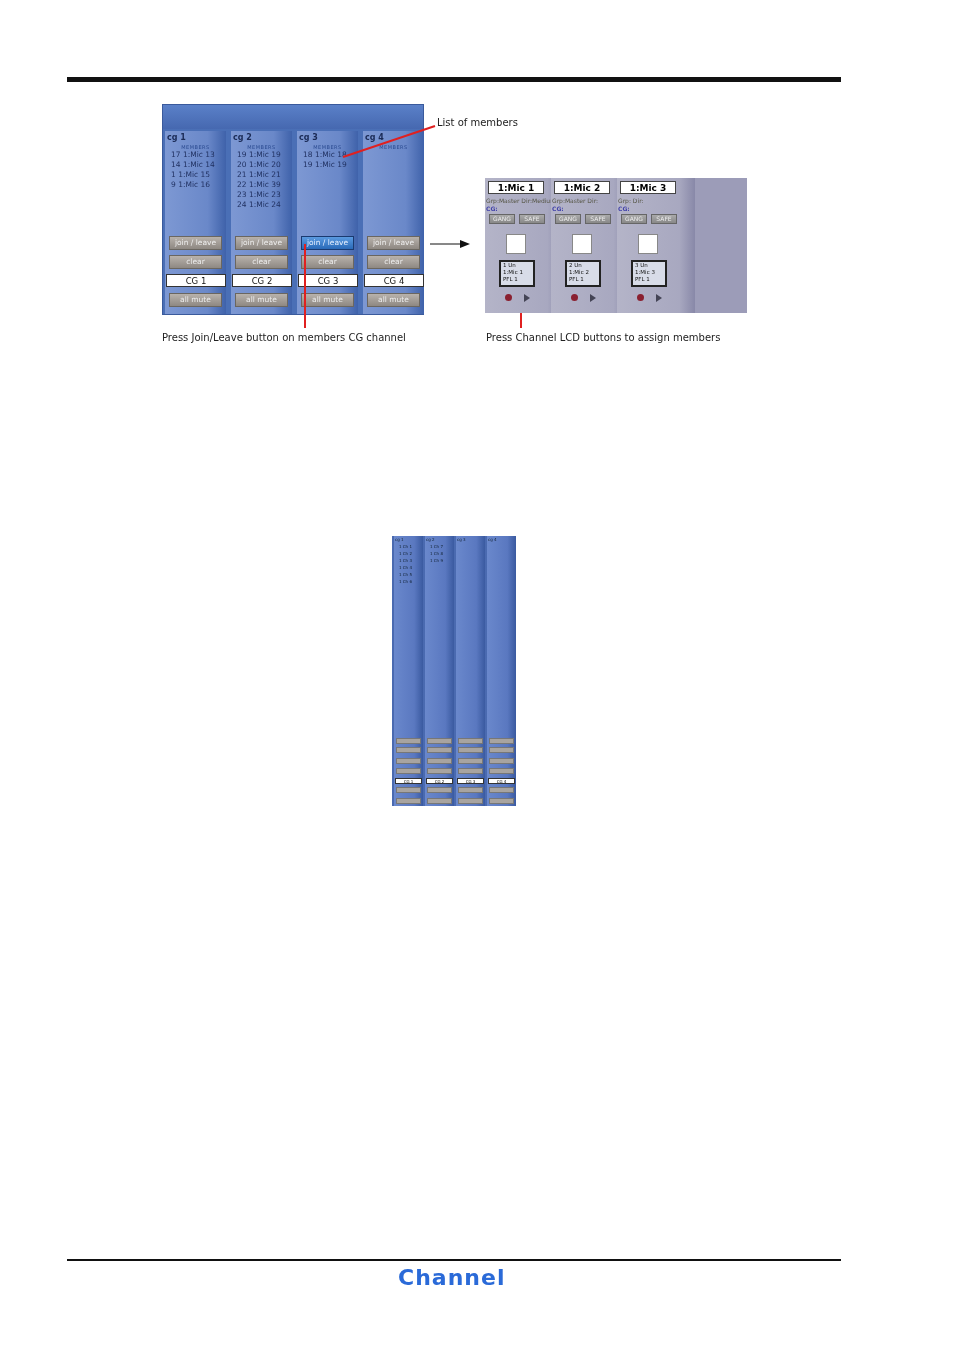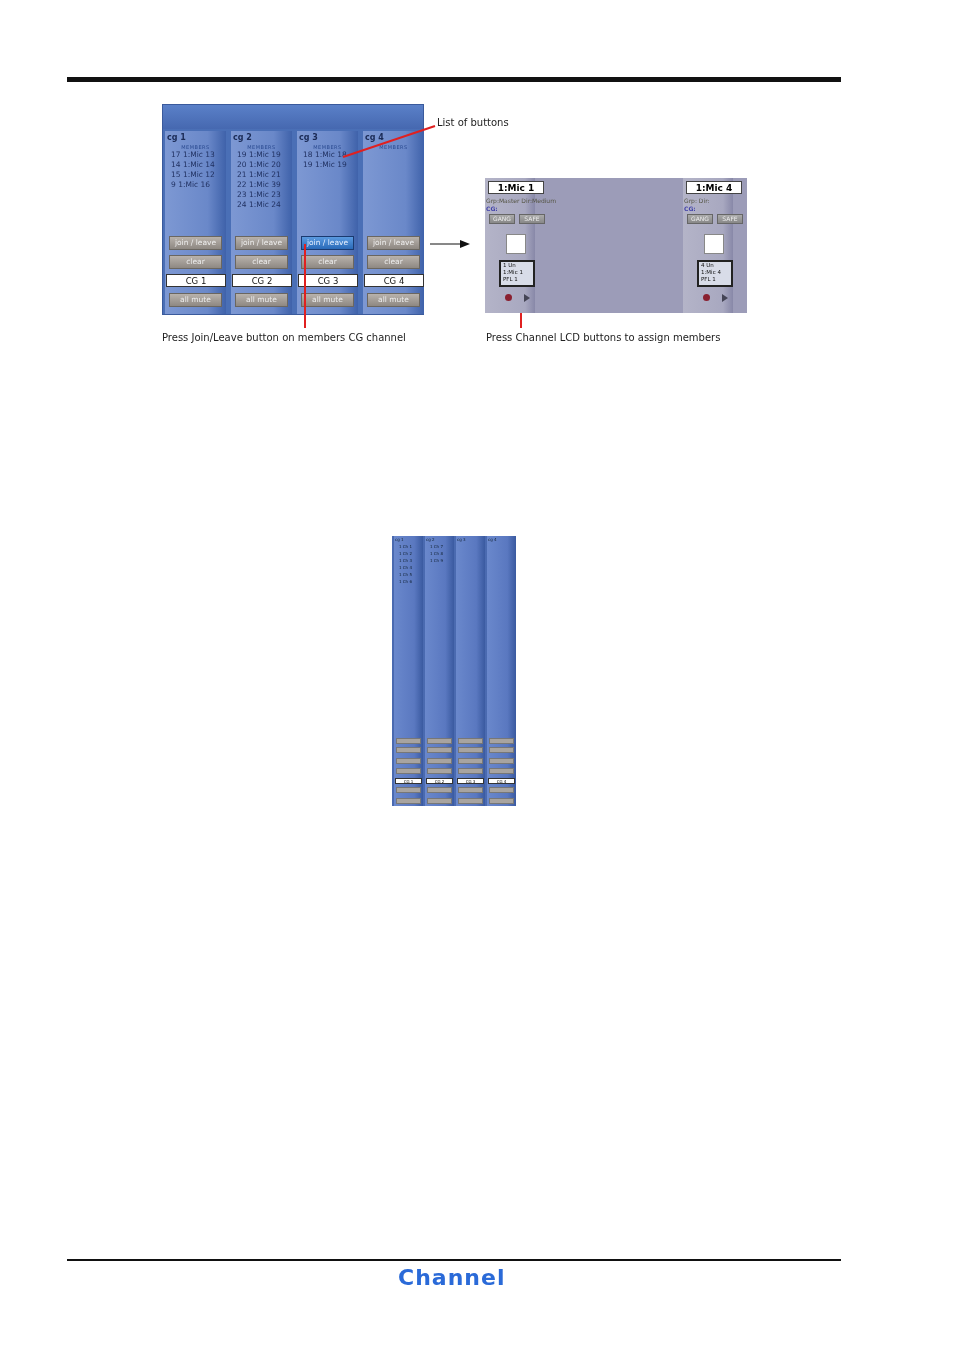--- a/index.html
+++ b/index.html
@@ -10,21 +10,21 @@
 .panel .hdr{height:24px;background:linear-gradient(#5a80c8,#4668b0)}
 .cg{position:absolute;top:26px;width:61px;height:183px;background:linear-gradient(90deg,#7d98d3,#6a88c9 70%,#3f62aa);}
 .cg .nm{font-size:8px;font-weight:bold;color:#1a2a55;padding:2px 2px}
 .cg .mb{font-size:5px;color:#2a4a90;text-align:center;letter-spacing:.5px}
 .cg .mem{font-size:7.5px;color:#1f2f5f;padding-left:6px;line-height:10px}
 .btn{position:absolute;left:4px;width:53px;height:14px;background:linear-gradient(#b8b2ac,#8e8882);border:1px solid #6a6660;color:#eee;font-size:7.5px;text-align:center;line-height:12px}
 .btn.sel{background:linear-gradient(#5a9ae0,#2a6ab8);border:1px solid #1a3a70;color:#e8f0ff}
 .lbl{position:absolute;left:1px;width:60px;height:13px;background:#fff;border:1px solid #333;font-size:8.5px;text-align:center;line-height:12px;color:#111}
 .ann{position:absolute;font-size:10px;color:#222;white-space:nowrap}
 .strips{position:absolute;left:485px;top:178px;width:262px;height:135px;background:#9c9cb8}
-.strip{position:absolute;top:0;width:50px;height:135px;background:linear-gradient(90deg,#b4b4c8,#a8a8c0 80%,#8888a8)}
+.strip{position:absolute;top:0;width:78px;height:135px;background:linear-gradient(90deg,#b4b4c8,#a8a8c0 80%,#8888a8)}
 .strip .t{position:absolute;left:3px;top:3px;width:56px;height:13px;background:#fff;border:1px solid #444;font-size:9px;font-weight:bold;text-align:center;line-height:12px}
 .strip .g{position:absolute;left:1px;top:19px;font-size:6px;color:#554;white-space:nowrap}
 .strip .c{position:absolute;left:1px;top:27px;font-size:6px;color:#44a;font-weight:bold}
 .sb{position:absolute;top:36px;width:26px;height:10px;background:linear-gradient(#aaa,#888);border:1px solid #666;font-size:6px;color:#eee;text-align:center;line-height:8px}
 .sq{position:absolute;left:21px;top:56px;width:20px;height:20px;background:#fff;border:1px solid #888}
 .lcd{position:absolute;left:14px;top:82px;width:36px;height:27px;background:#222;padding:2px}
 .lcd div{background:#d8dce8;width:100%;height:100%;font-size:5.5px;line-height:7px;padding-left:2px;color:#111}
 .dot{position:absolute;left:20px;top:116px;width:7px;height:7px;border-radius:50%;background:#8a2030}
 .play{position:absolute;left:39px;top:116px;width:0;height:0;border-left:6px solid #445;border-top:4px solid transparent;border-bottom:4px solid transparent}
 .mini{position:absolute;left:392px;top:536px;width:124px;height:270px;background:#4a6ab0}
@@ -40,21 +40,21 @@
 <div class="topbar"></div>
 
 <div class="panel">
 <div class="hdr"></div>
 <div id="cgs">
       <div class="cg" style="left: 2px;">
         <div class="nm">cg 1</div>
         <div class="mb">MEMBERS</div>
         <div class="mem">17 1:Mic 13</div>
         <div class="mem">14 1:Mic 14</div>
-        <div class="mem">15 1:Mic 12</div>
+        <div class="mem">1 1:Mic 15</div>
         <div class="mem">9 1:Mic 16</div>
         <div class="btn " style="top:105px">join / leave</div>
         <div class="btn" style="top:124px">clear</div>
         <div class="lbl" style="top:143px">CG 1</div>
         <div class="btn" style="top:162px">all mute</div>
       </div>
       <div class="cg" style="left: 68px;">
         <div class="nm">cg 2</div>
         <div class="mb">MEMBERS</div>
         <div class="mem">19 1:Mic 19</div>
@@ -82,21 +82,21 @@
         <div class="nm">cg 4</div>
         <div class="mb">MEMBERS</div>
         <div class="btn " style="top:105px">join / leave</div>
         <div class="btn" style="top:124px">clear</div>
         <div class="lbl" style="top:143px">CG 4</div>
         <div class="btn" style="top:162px">all mute</div>
       </div>
     </div>
 </div>
 
-<div class="ann" style="left:437px;top:117px">List of buttons</div>
+<div class="ann" style="left:437px;top:117px">List of members</div>
 <div class="ann" style="left:162px;top:332px">Press Join/Leave button on members CG channel</div>
 <div class="ann" style="left:486px;top:332px">Press Channel LCD buttons to assign members</div>
 
 <svg style="position:absolute;left:0;top:0" width="954" height="400">
 <line x1="343" y1="157" x2="435" y2="126" stroke="#e02020" stroke-width="2"></line>
 <line x1="305" y1="244" x2="305" y2="328" stroke="#e02020" stroke-width="2"></line>
 <line x1="521" y1="286" x2="521" y2="328" stroke="#e02020" stroke-width="2"></line>
 <line x1="430" y1="244" x2="462" y2="244" stroke="#111" stroke-width="1"></line>
 <polygon points="470,244 460,240 460,248" fill="#111"></polygon>
 </svg>
@@ -108,29 +108,42 @@
  <div class="c">CG:</div>
  <div class="sb" style="left:4px">GANG</div>
  <div class="sb" style="left:34px">SAFE</div>
  <div class="sq"></div>
  <div class="lcd">
         <div><span>1 Un</span><br><span>1:Mic 1</span><br><span>PFL 1</span></div>
       </div>
  <div class="dot"></div>
  <div class="play"></div>
     </div>
-    <div class="strip" style="left: 198px;">
-      <div class="t">1:Mic 4</div>
+    <div class="strip" style="left: 66px;">
+      <div class="t">1:Mic 2</div>
+ <div class="g">Grp:Master Dir:</div>
+ <div class="c">CG:</div>
+ <div class="sb" style="left:4px">GANG</div>
+ <div class="sb" style="left:34px">SAFE</div>
+ <div class="sq"></div>
+ <div class="lcd">
+        <div><span>2 Un</span><br><span>1:Mic 2</span><br><span>PFL 1</span></div>
+      </div>
+ <div class="dot"></div>
+ <div class="play"></div>
+    </div>
+    <div class="strip" style="left: 132px;">
+      <div class="t">1:Mic 3</div>
  <div class="g">Grp:       Dir:</div>
  <div class="c">CG:</div>
  <div class="sb" style="left:4px">GANG</div>
  <div class="sb" style="left:34px">SAFE</div>
  <div class="sq"></div>
  <div class="lcd">
-        <div><span>4 Un</span><br><span>1:Mic 4</span><br><span>PFL 1</span></div>
+        <div><span>3 Un</span><br><span>1:Mic 3</span><br><span>PFL 1</span></div>
       </div>
  <div class="dot"></div>
  <div class="play"></div>
     </div>
   </div>
 
 <div class="mini" id="mini">
     <div class="mc" style="left: 2px;">
       <div class="n">cg 1</div>
       <div class="n" style="padding-left:5px">1 Ch 1</div>

